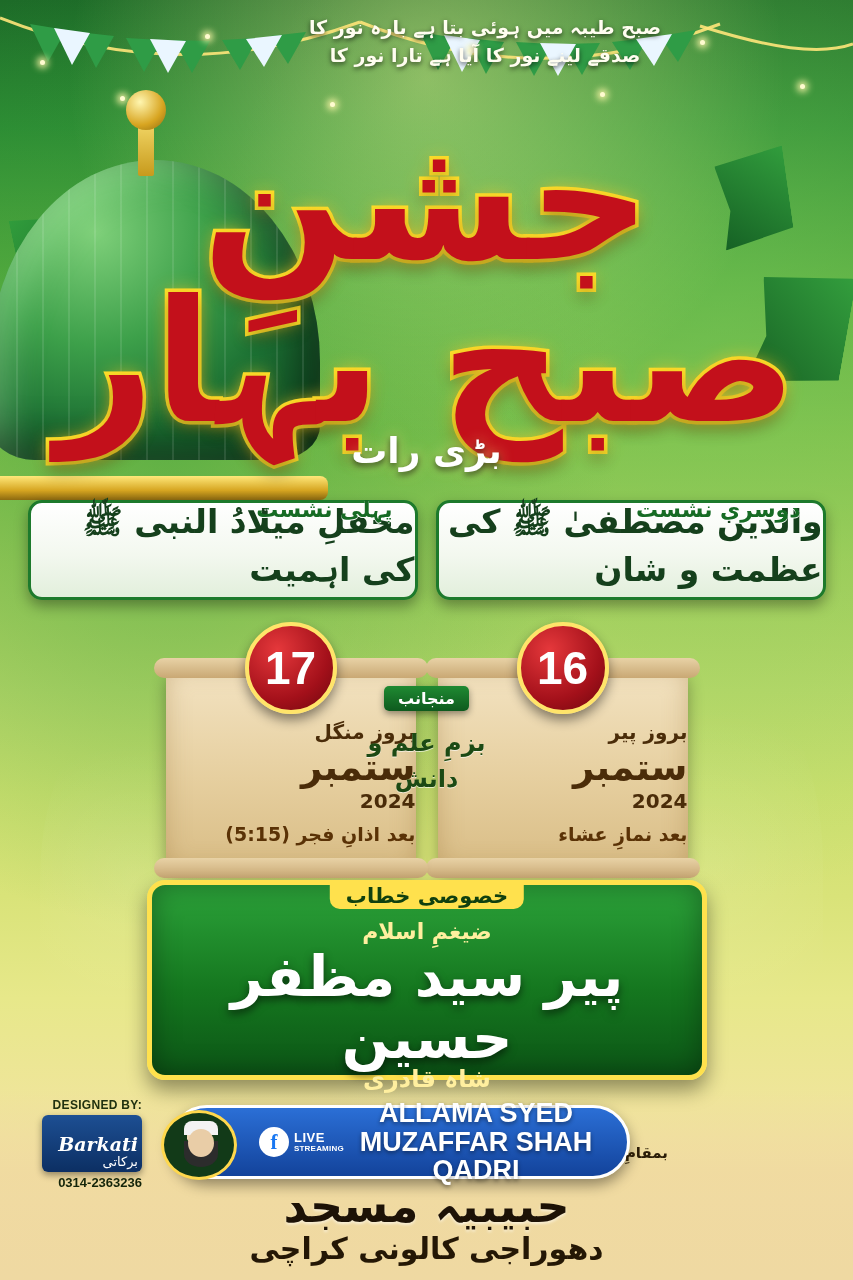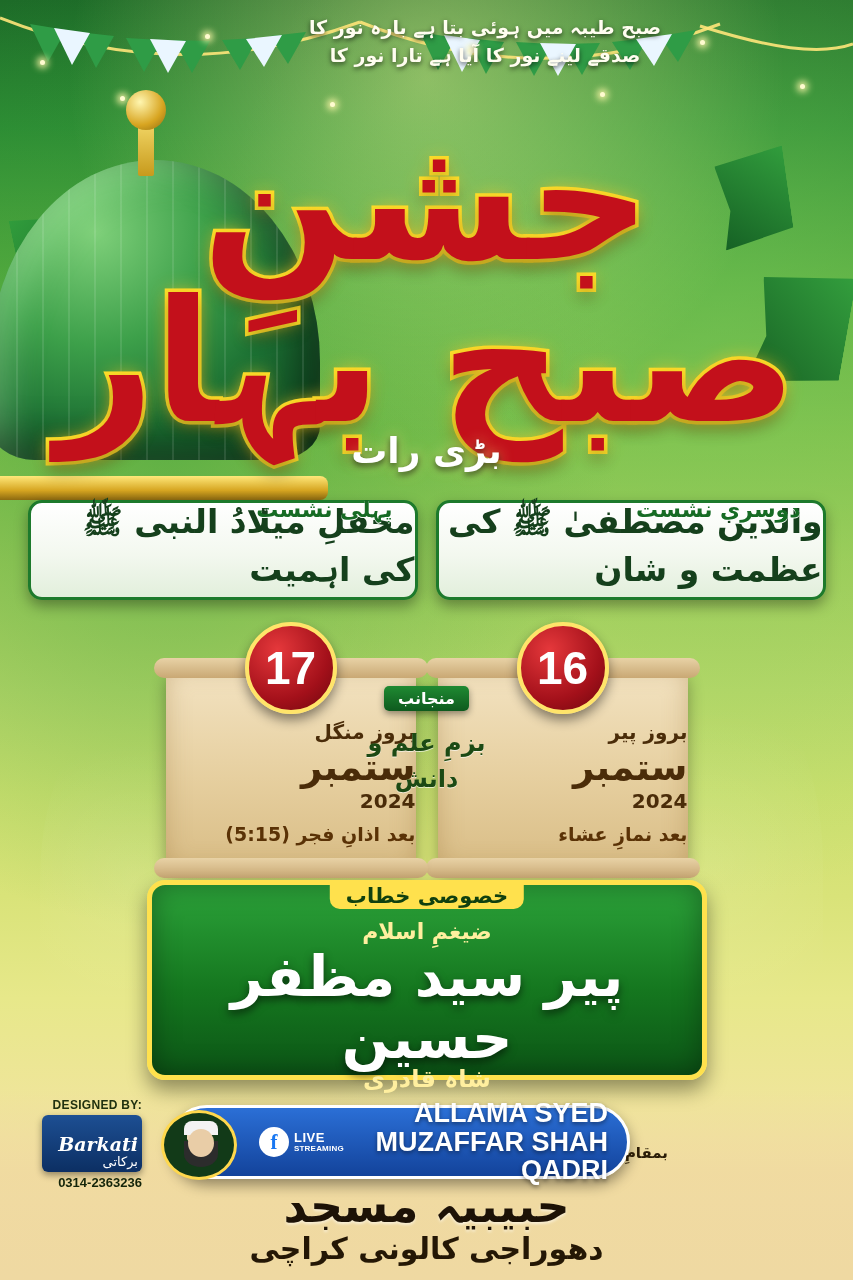--- a/index.html
+++ b/index.html
@@ -296,21 +296,21 @@
     font-weight: bold; font-size: 21px; font-family: "Liberation Serif", serif;
     display: flex; align-items: center; justify-content: center;
     margin-left: 86px; flex: 0 0 auto;
   }
   .live-word {
     color: #fff; font-size: 13px; font-weight: bold; letter-spacing: .5px;
     margin-left: 5px; line-height: 1.05;
   }
   .live-word small { display: block; font-size: 8px; font-weight: bold; letter-spacing: .2px; }
   .live-name {
-    flex: 1; text-align: right; color: #fff; font-weight: bold;
+    flex: 1; text-align: center; color: #fff; font-weight: bold;
     font-size: 27px; line-height: 1.05; padding-right: 19px;
     text-shadow: 0 2px 4px rgba(0,0,0,.45);
   }
 
   
   .venue {
     position: absolute; left: 0; bottom: 14px; width: 853px; text-align: center; direction: rtl;
   }
   .venue-crest {
     position: absolute; right: 185px; top: -34px;

